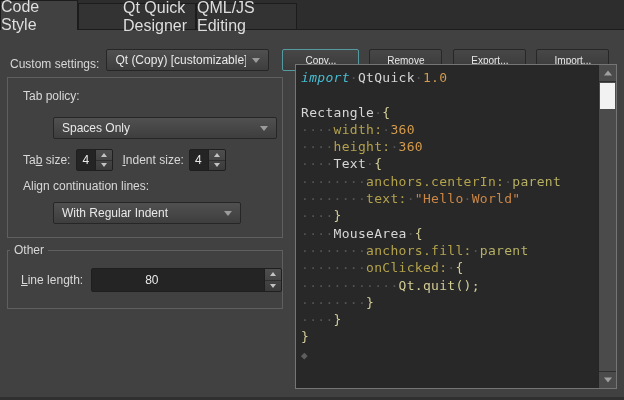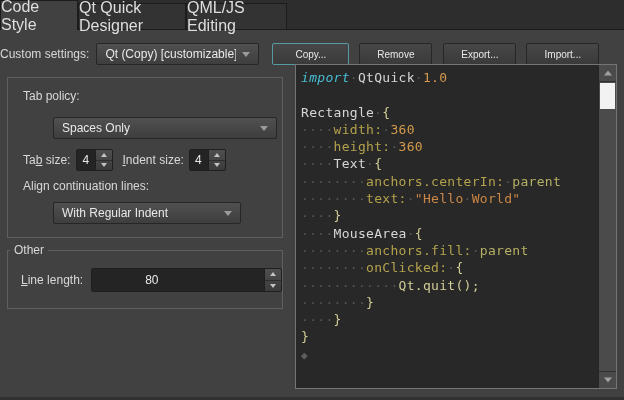--- a/index.html
+++ b/index.html
@@ -9,21 +9,21 @@
     -webkit-font-smoothing:antialiased;
   }
   
   .tabbar{position:absolute;top:0;left:0;right:0;height:29px;background:#2d2d2d;
     border-bottom:1px solid #1c1c1c;display:flex;align-items:flex-end;}
   .tab{box-sizing:border-box;border:1px solid #1c1c1c;border-bottom:none;
     display:flex;align-items:center;justify-content:center;
     font-size:16px;color:#dedede;cursor:default;}
   .tab.active{height:30px;margin-bottom:-1px;background:#414141;position:relative;z-index:2;width:78px;}
   .tab.inactive{height:26px;background:#333333;}
-  .tab.w2{width:108px;} .tab.w3{width:101px;}
+  .tab.w2{width:118px;padding-left:44px;} .tab.w3{width:101px;}
   
   .lbl{font-size:12px;color:#d8d8d8;white-space:nowrap;}
   .combo{box-sizing:border-box;height:22px;border:1px solid #262626;border-radius:2px;
     background:linear-gradient(#505050,#3e3e3e);display:flex;align-items:center;
     padding:0 8px 0 8px;}
   .combo .ctext{flex:1;font-size:12px;color:#e8e8e8;white-space:nowrap;overflow:hidden;}
   .arrow-down{width:0;height:0;border-left:4px solid transparent;border-right:4px solid transparent;
     border-top:5px solid #9b9b9b;margin-left:6px;}
   .btn{box-sizing:border-box;height:22px;border:1px solid #272727;border-radius:2px;
     background:linear-gradient(#474747,#3a3a3a);color:#e8e8e8;font-size:10px;
@@ -36,21 +36,21 @@
     border-left:1px solid #1f1f1f;}
   .spin .sbtn{flex:1;position:relative;}
   .spin .sbtn.up{border-bottom:1px solid #2e2e2e;}
   .tri-up{position:absolute;left:50%;top:50%;transform:translate(-50%,-50%);
     width:0;height:0;border-left:3px solid transparent;border-right:3px solid transparent;
     border-bottom:4px solid #c3c3c3;}
   .tri-dn{position:absolute;left:50%;top:50%;transform:translate(-50%,-50%);
     width:0;height:0;border-left:3px solid transparent;border-right:3px solid transparent;
     border-top:4px solid #c3c3c3;}
   
-  .row-settings{position:absolute;left:0;top:37px;height:34px;display:flex;align-items:center;}
+  .row-settings{position:absolute;left:10px;top:37px;height:34px;display:flex;align-items:flex-end;}
   .row-settings .lbl{margin-right:7px;}
   
   .group{position:absolute;box-sizing:border-box;border:1px solid #5f5f5f;}
   .gtitle{position:absolute;top:-8px;left:2px;background:#414141;padding:0 4px;
     font-size:12px;color:#d8d8d8;white-space:nowrap;}
   
   .editor{position:absolute;left:295px;top:64px;width:322px;height:325px;
     box-sizing:border-box;border:1px solid #757575;background:#282828;}
   .code{position:absolute;left:5px;top:4px;right:20px;bottom:2px;overflow:hidden;
     font-family:"DejaVu Sans Mono",monospace;font-size:13px;letter-spacing:0.3px;

